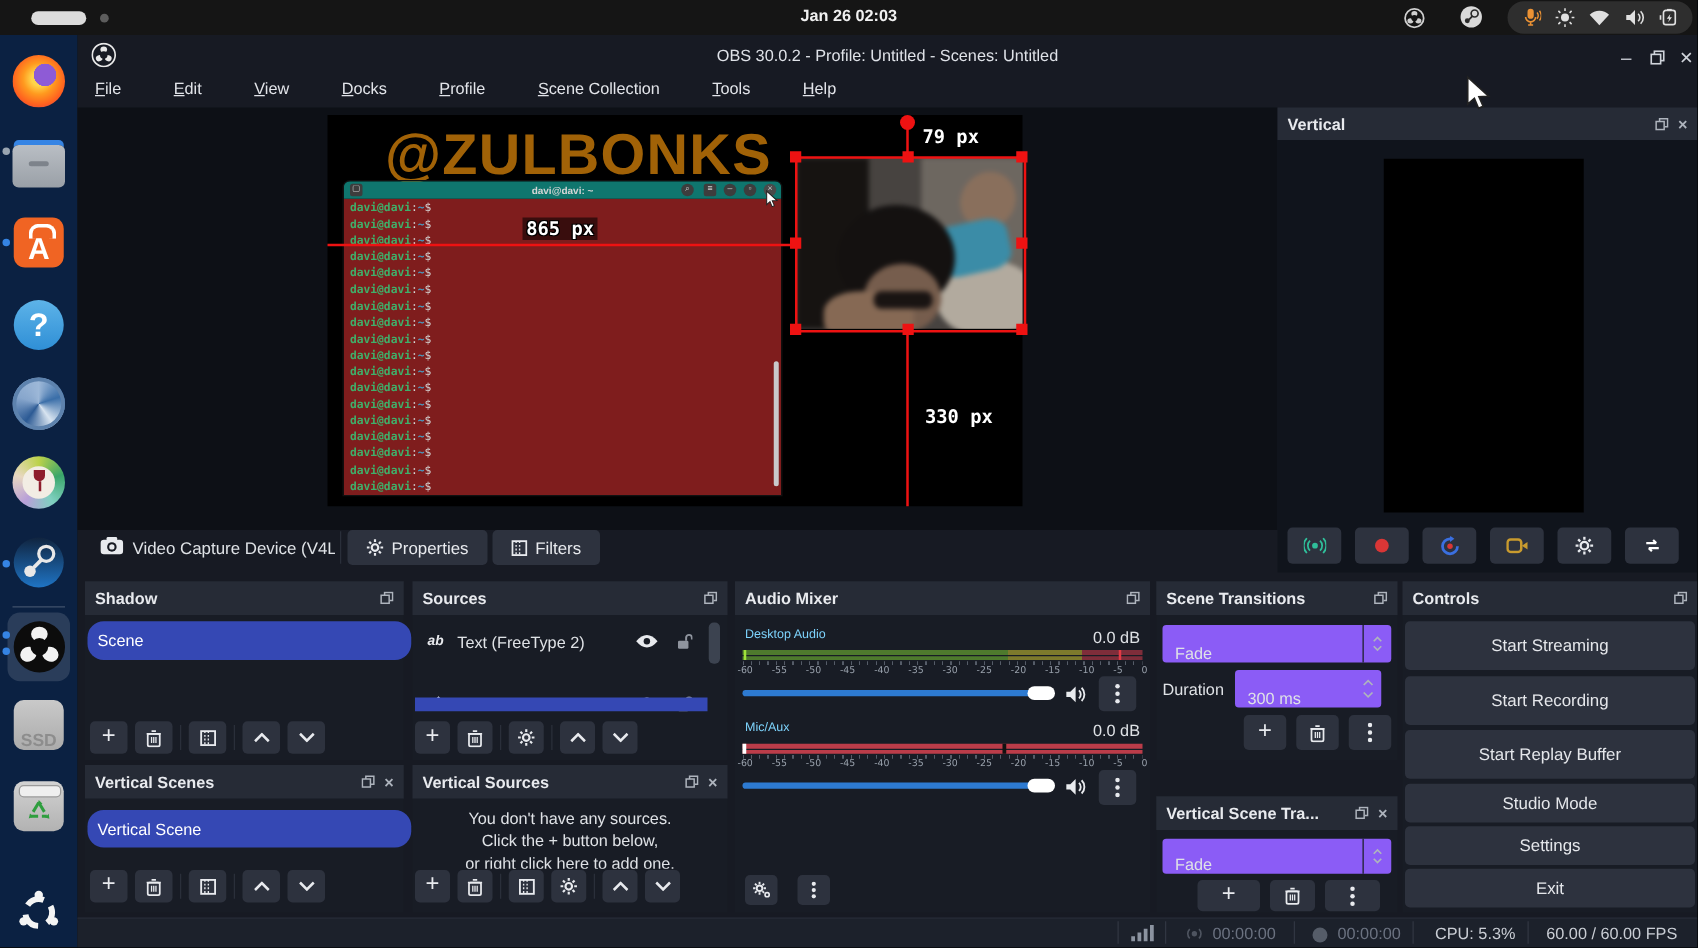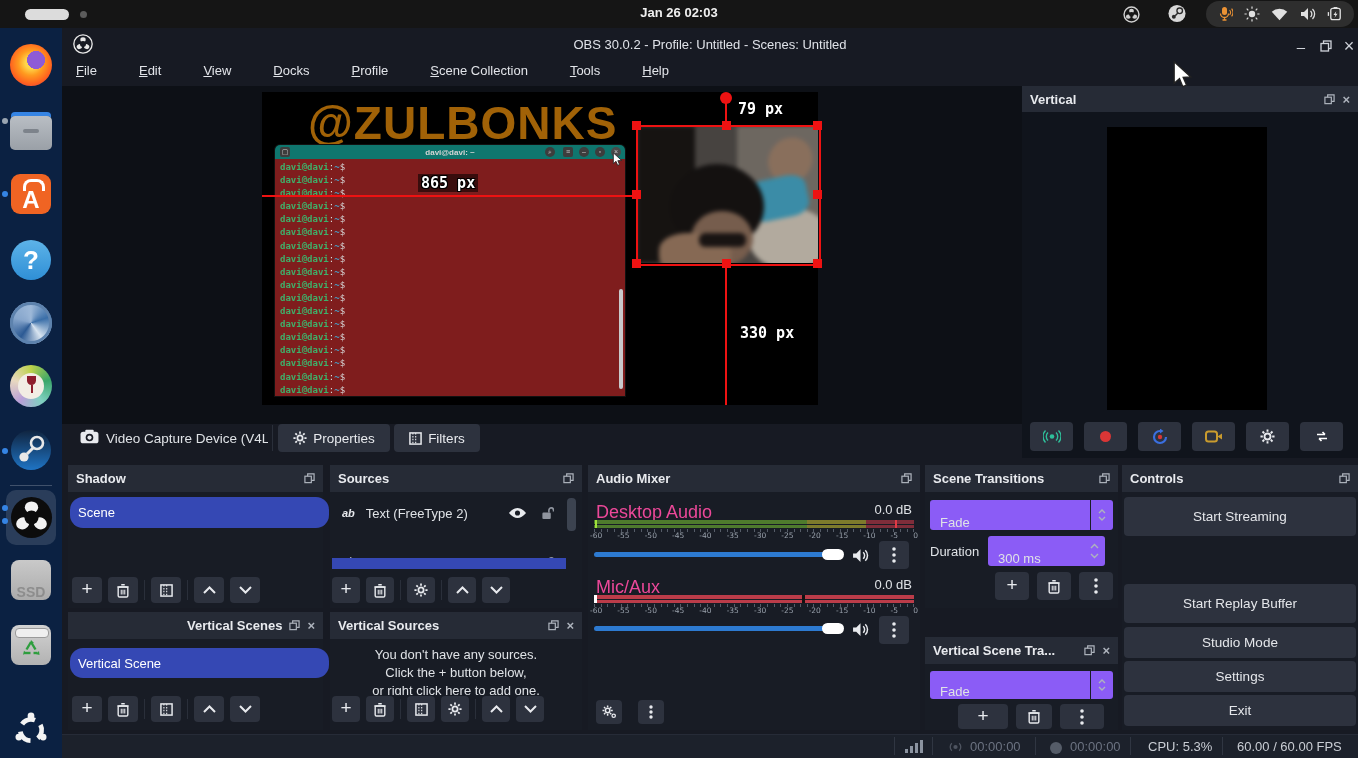--- a/index.html
+++ b/index.html
@@ -93,21 +93,21 @@
   .tbtn-plus{font-size:19px;font-weight:400;padding-bottom:2px;box-sizing:border-box;}
   .vsep{width:1px;background:#2a2f3a;}
   .srcrow{display:flex;align-items:center;color:#dfe2e6;font-size:13px;height:28px;}
   .ab-glyph{font-weight:700;font-size:11px;color:#e8eaee;font-style:italic;}
   .combo{background:#8b5cf6;border-radius:3px;color:#dfe2e6;font-size:13px;display:flex;align-items:flex-end;}
   .combo .cval{flex:1;padding-left:10px;}
   .combo .cdrop{width:22px;align-self:stretch;border-left:1px solid #1a1e27;display:flex;align-items:center;justify-content:center;color:#aeb4bd;}
   .ctl-btn{left:1124px;width:232px;background:#2d323e;border-radius:4px;color:#e4e6ea;font-size:13.5px;
      display:flex;align-items:center;justify-content:center;}
   
-  .mix-name{color:#ec4899;font-size:18px;}
+  .mix-name{color:#7dd3fc;font-size:10px;}
   .mix-db{color:#dfe2e6;font-size:13px;text-align:right;}
   .meter{height:9px;}
   .meter .bar{position:absolute;left:0;width:100%;height:3.5px;}
   .ticks{height:3px;background:repeating-linear-gradient(90deg,#555c68 0 1px,transparent 1px 6.65px);}
   .tick-labels{display:flex;justify-content:space-between;color:#98a0ab;font-size:7.5px;
      font-family:"DejaVu Sans",sans-serif;}
   .slider-track{height:5px;border-radius:2.5px;background:#2d7ad1;}
   .slider-handle{width:22px;height:11px;border-radius:5.5px;background:#fff;}
   
   #statusbar{left:62px;top:734px;width:1296px;height:24px;background:#1c212b;border-top:1px solid #262b37;box-sizing:border-box;}
@@ -737,26 +737,27 @@
     <span class="panel-title">Controls</span>
     <span class="hicon">
         <svg width="11" height="11" viewBox="0 0 12 12">
           <rect x="1" y="3.5" width="7" height="7" fill="none" stroke="#aeb4bd" stroke-width="1.3"></rect>
           <path d="M4 3.5 V1 h7 v7 H8.5" fill="none" stroke="#aeb4bd" stroke-width="1.3"></path>
         </svg>
       </span>
   </div>
   <div class="abs panel-body" style="left:1122px;top:492px;width:236px;height:238px;"></div>
   <div class="abs ctl-btn" style="top:497px;height:39px;">Start Streaming</div>
+  <div class="abs ctl-btn" style="top:541px;height:39px;">Start Recording</div>
   <div class="abs ctl-btn" style="top:584px;height:39px;">Start Replay Buffer</div>
   <div class="abs ctl-btn" style="top:627px;height:31px;">Studio Mode</div>
   <div class="abs ctl-btn" style="top:661px;height:31px;">Settings</div>
   <div class="abs ctl-btn" style="top:695px;height:31px;">Exit</div>
 
-  <div class="abs panel-header" style="left:68px;top:612px;width:255px;height:27px;text-align:right;">
+  <div class="abs panel-header" style="left:68px;top:612px;width:255px;height:27px;">
     <span class="panel-title">Vertical Scenes</span>
     <span class="hicon">
         <svg width="11" height="11" viewBox="0 0 12 12">
           <rect x="1" y="3.5" width="7" height="7" fill="none" stroke="#aeb4bd" stroke-width="1.3"></rect>
           <path d="M4 3.5 V1 h7 v7 H8.5" fill="none" stroke="#aeb4bd" stroke-width="1.3"></path>
         </svg>
       </span>
     <span class="hicon" style="font-size:13px;">×</span>
   </div>
   <div class="abs panel-body" style="left:68px;top:639px;width:255px;height:91px;">

